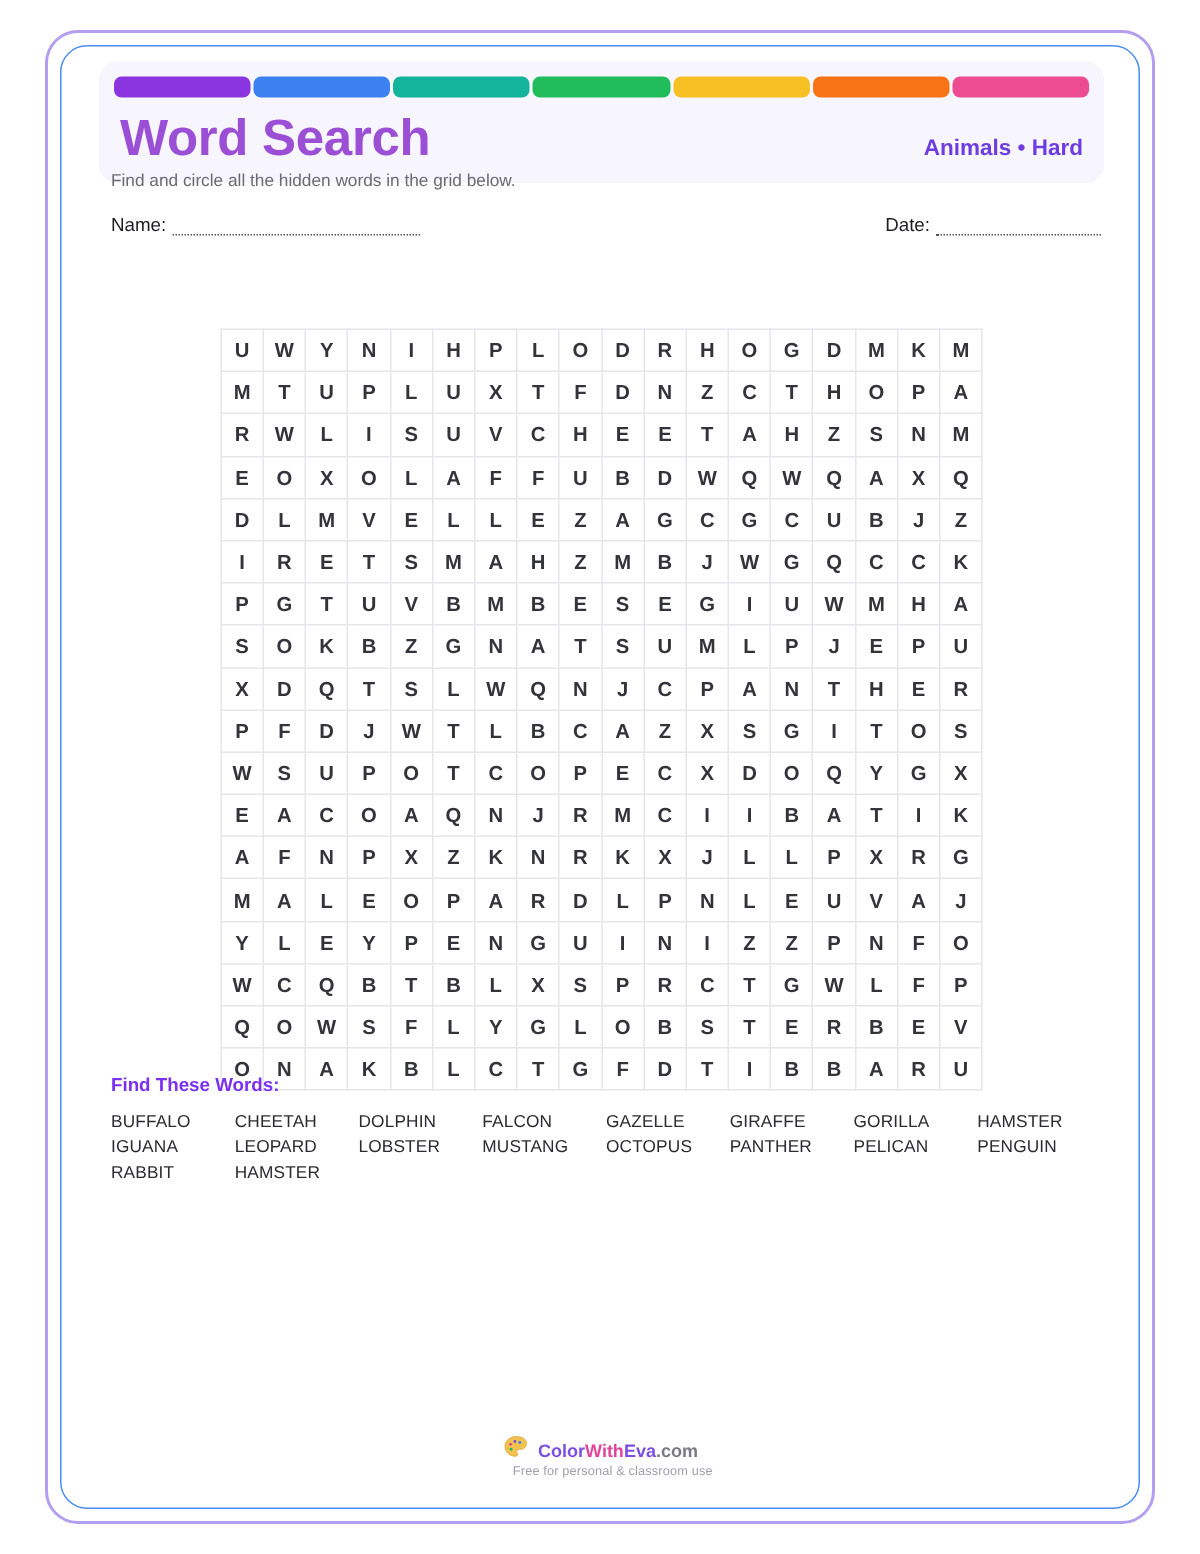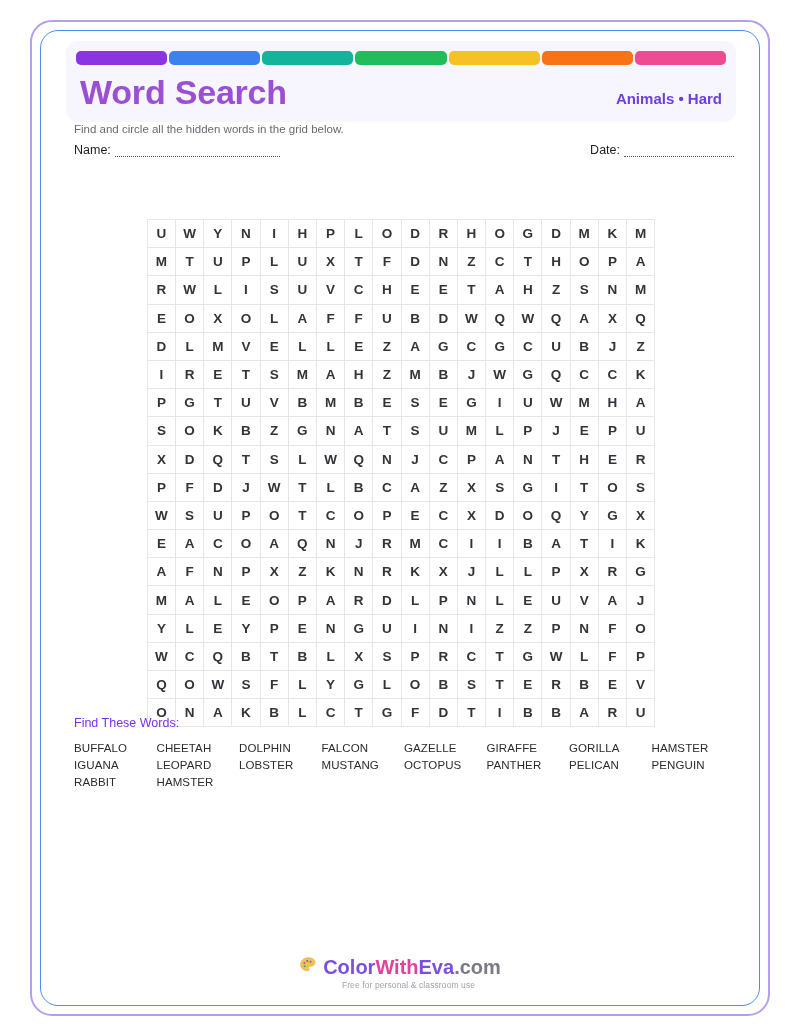--- a/index.html
+++ b/index.html
@@ -83,21 +83,21 @@
   .subject {
     font-size: 15px;
     font-weight: bold;
     color: #6d3de0;
   }
 
   
   .instructions {
     position: absolute;
     left: 33px;
-    top: 92px;
+    top: 84px;
     font-size: 11.5px;
     color: #6a6a72;
   }
   .meta-row {
     position: absolute;
     left: 33px;
     top: 112px;
     width: 660px;
     display: flex;
     justify-content: space-between;
@@ -142,21 +142,21 @@
 
   
   .words-block {
     position: absolute;
     left: 33px;
     top: 685px;
     width: 660px;
   }
   .words-heading {
     font-size: 12.5px;
-    font-weight: normal;
+    font-weight: bold;
     color: #7b2ff0;
     margin-bottom: 7px;
   }
   .words-grid {
     display: grid;
     grid-template-columns: repeat(8, 1fr);
     row-gap: 5px;
     column-gap: 0px;
     margin-top: 12px;
   }
@@ -172,23 +172,23 @@
     position: absolute;
     left: 0;
     top: 925px;
     width: 718px;
     display: flex;
     flex-direction: column;
     align-items: center;
   }
   .footer-brand {
     display: flex;
-    align-items: flex-start;
+    align-items: flex-end;
     gap: 6px;
-    font-size: 20px;
+    font-size: 12px;
     font-weight: bold;
   }
   .brand-c1 { color: #7b4fe0; }
   .brand-c2 { color: #e0449b; }
   .brand-c3 { color: #7b4fe0; }
   .brand-c4 { color: #7a7a85; font-weight: bold; }
   .footer-sub {
     font-size: 8.5px;
     color: #a0a0ab;
     margin-top: 1px;

